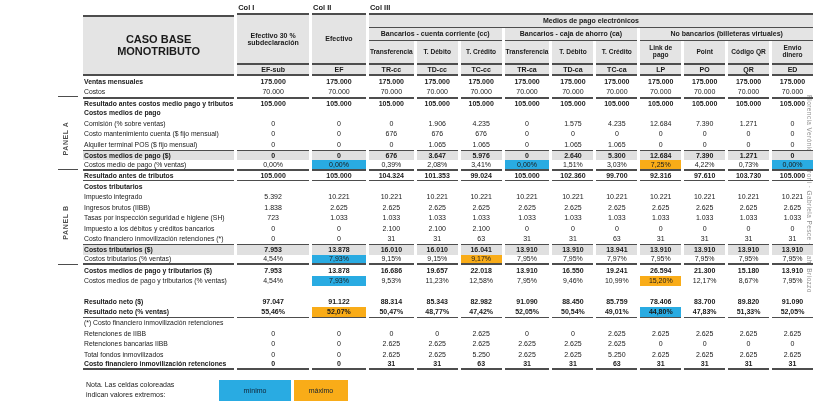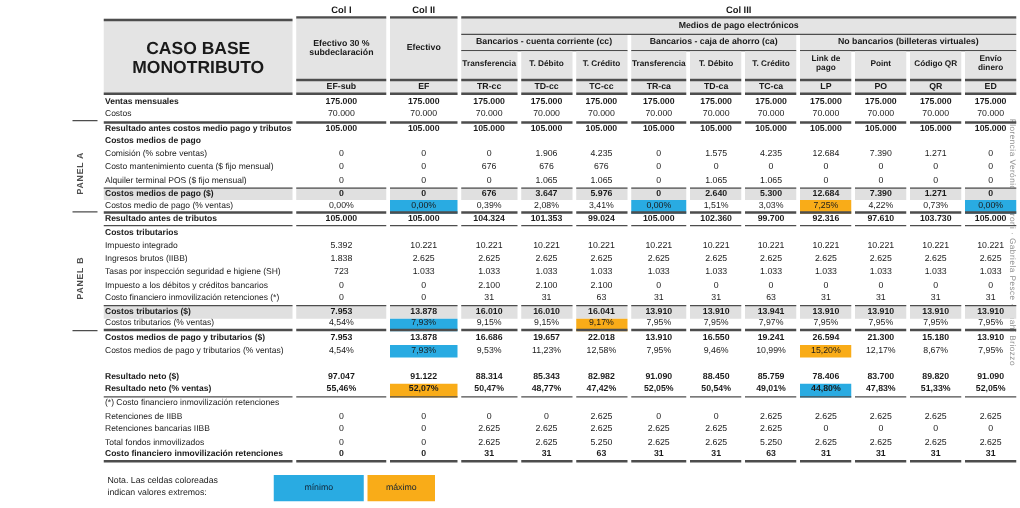--- a/index.html
+++ b/index.html
@@ -12,22 +12,22 @@
     border-collapse:separate;border-spacing:3px 0;table-layout:fixed;
   }
   table.main td{padding:0 1px;line-height:1.05;vertical-align:middle;overflow:visible;}
   
   tr.rA{height:13px;}
   tr.rB{height:13px;}
   tr.rC{height:13px;}
   tr.rD{height:22px;}
   tr.rE{height:13px;}
   .blank{border:none;}
-  .colhead{font-weight:bold;text-align:center;font-size:7.5px;border-bottom:2px solid var(--rule);}
-  .caso{background:var(--hbg);font-weight:bold;text-align:center;font-size:14px;
+  .colhead{font-weight:bold;text-align:left;font-size:7.5px;border-bottom:2px solid var(--rule);}
+  .caso{background:var(--hbg);font-weight:bold;text-align:center;font-size:11px;
         border-top:2px solid var(--rule);border-bottom:2px solid var(--rule);}
   .hcell{background:var(--hbg);font-weight:bold;text-align:center;font-size:7px;}
   .bb1{border-bottom:1px solid var(--rule);}
   .names{font-size:6.6px;line-height:1.15;}
   .code{font-size:7px;border-top:2px solid var(--rule);border-bottom:2px solid var(--rule);}
   
   tbody tr{height:10.5px;}
   td.lbl{text-align:left;font-size:6.8px;white-space:nowrap;padding-left:3px;}
   td.val{text-align:center;font-size:7px;}
   .b{font-weight:bold;}

